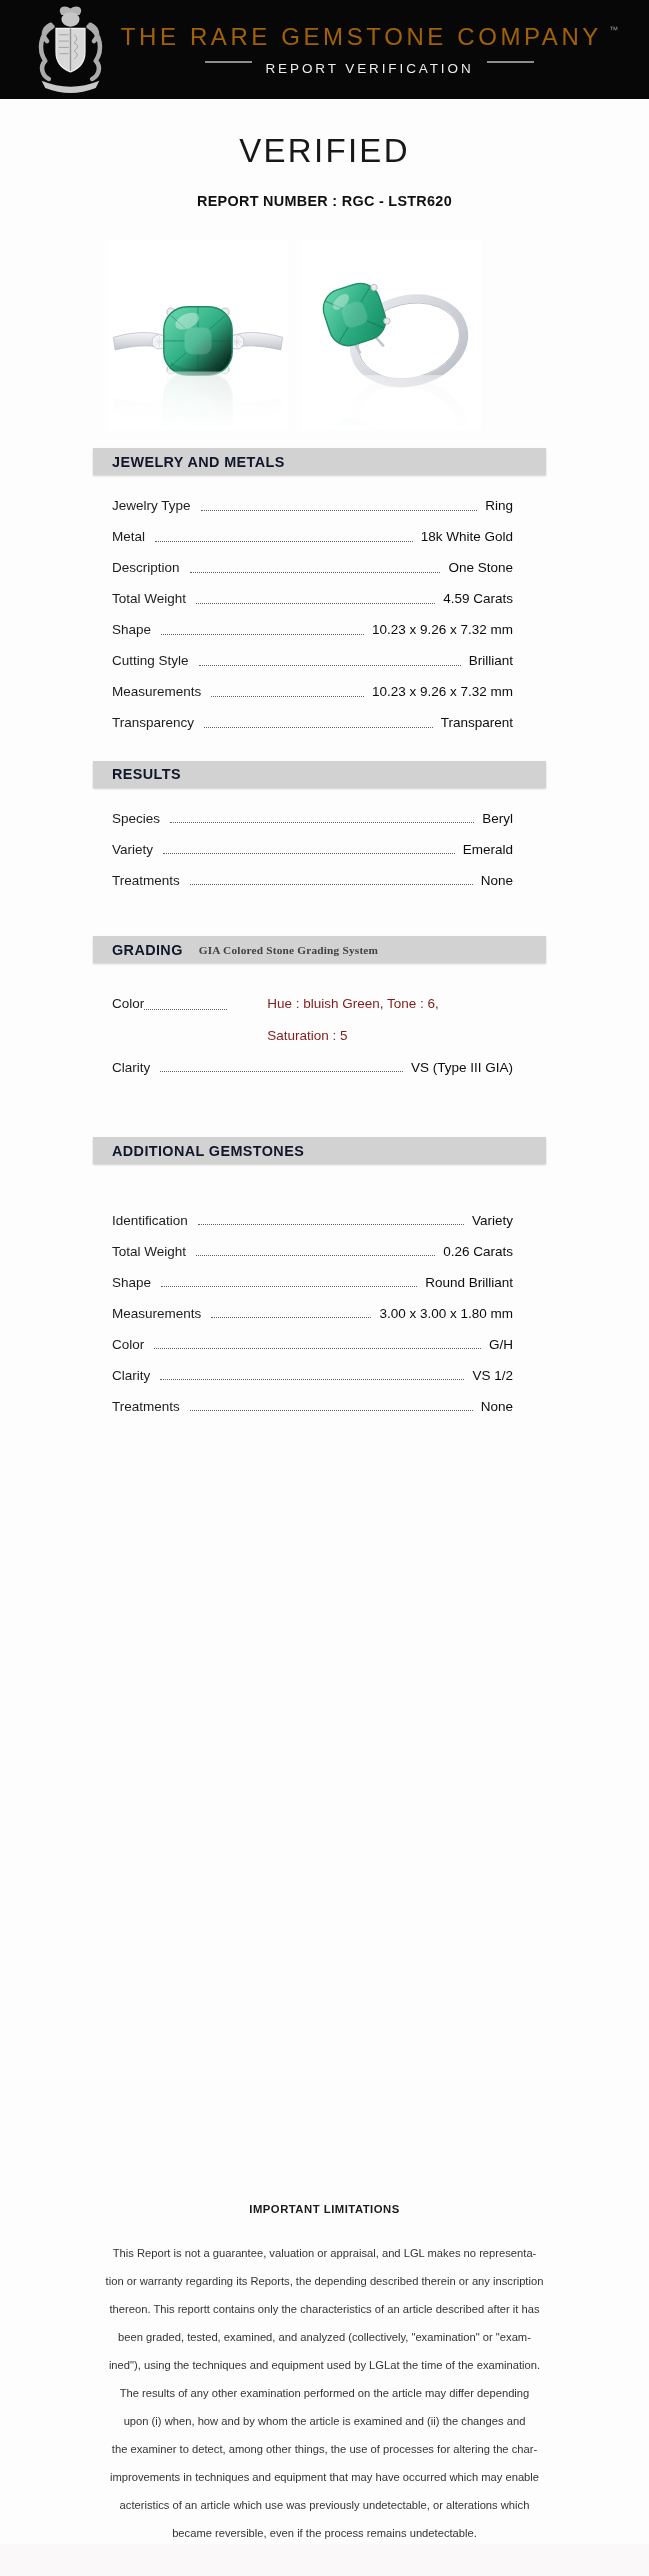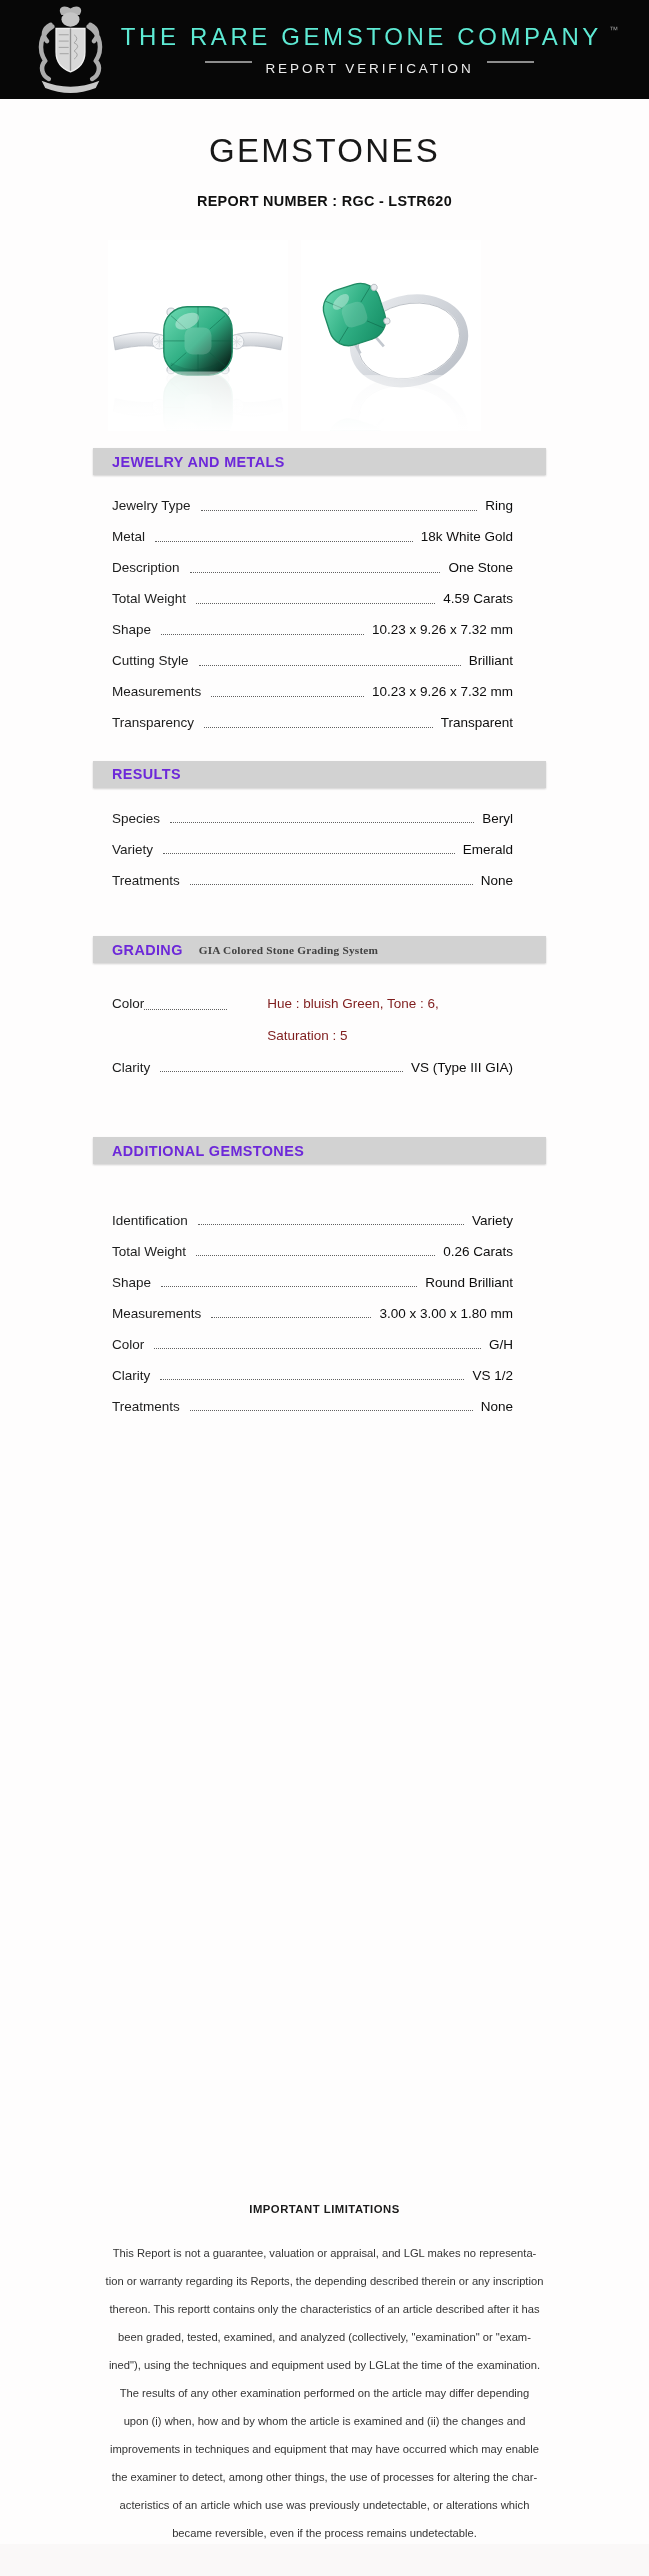--- a/index.html
+++ b/index.html
@@ -5,42 +5,42 @@
   html,body{margin:0;padding:0;background:#fff;}
   .page{position:relative;width:649px;height:2576px;background:#fefdfd;overflow:hidden;
         font-family:"Liberation Sans",sans-serif;color:#111;}
 
   
   .header{position:absolute;top:0;left:0;width:649px;height:99px;background:#070707;}
   .crest{position:absolute;left:29px;top:4.5px;width:83px;height:90px;}
   .brand-block{position:absolute;left:117px;top:0;width:505px;height:99px;
                display:flex;flex-direction:column;align-items:center;justify-content:center;gap:10px;}
   .brand-line{display:flex;align-items:flex-start;gap:7.2px;}
-  .brand-title{color:#5eead4;font-size:24px;letter-spacing:3.6px;white-space:nowrap;}
+  .brand-title{color:#a16207;font-size:24px;letter-spacing:3.6px;white-space:nowrap;}
   .tm{color:#9a9a9a;font-size:9px;margin-top:1.8px;letter-spacing:0;}
   .subtitle-line{display:flex;align-items:flex-start;gap:13.5px;}
   .sub-dash{width:47px;height:1.8px;background:#8d8d8d;}
   .subtitle{color:#ededed;font-size:13.5px;letter-spacing:2.9px;white-space:nowrap;}
 
   
   .verified{position:absolute;top:132px;left:0;width:649px;text-align:center;
             font-size:33px;letter-spacing:2.3px;color:#181818;font-weight:500;}
   .report-number{position:absolute;top:193px;left:0;width:649px;text-align:center;
             font-size:14.4px;font-weight:bold;letter-spacing:0.3px;color:#101010;}
 
   
   .photos{position:absolute;top:240px;left:108px;display:flex;gap:12.6px;}
   .photo{width:180px;height:191px;background:#ffffff;}
   .photo svg{display:block;width:180px;height:191px;}
 
   
   .sections{position:absolute;top:448px;left:93px;width:453px;}
   .section-bar{height:27px;background:#d2d2d2;display:flex;align-items:center;
                padding-left:19px;box-shadow:0 0.9px 1.8px rgba(0,0,0,0.18);}
-  .bar-title{font-size:14.4px;font-weight:600;color:#6d28d9;letter-spacing:0.4px;}
+  .bar-title{font-size:14.4px;font-weight:600;color:#0f172a;letter-spacing:0.4px;}
   .bar-sub{font-size:11.3px;font-weight:700;color:#424242;margin-left:16px;letter-spacing:0.2px;font-family:Liberation Serif, serif;}
   .section-rows{padding:15.3px 33px 0 19px;text-align:center;}
   .section-rows.loose{padding-top:41px;}
   .row{display:flex;height:31px;line-height:31px;font-size:13.5px;}
   .row-label{color:#1d1d1d;white-space:nowrap;}
   .leader{flex:1;align-self:flex-end;margin:0 8px 10.8px 10px;border-bottom:1.4px dotted #606060;}
   .row-value{color:#0d0d0d;white-space:nowrap;}
   .sec-results{margin-top:22.5px;}
   .sec-grading{margin-top:40px;}
   .sec-additional{margin-top:54px;}
@@ -88,21 +88,21 @@
         <span class="tm">™</span>
       </div>
       <div class="subtitle-line">
         <span class="sub-dash"></span>
         <span class="subtitle">REPORT VERIFICATION</span>
         <span class="sub-dash"></span>
       </div>
     </div>
   </div>
 
-  <div class="verified">GEMSTONES</div>
+  <div class="verified">VERIFIED</div>
   <div class="report-number">REPORT NUMBER : RGC - LSTR620</div>
 
   <div class="photos">
     <div class="photo" aria-label="emerald ring front view photo">
       <svg viewBox="0 0 200 212" aria-hidden="true">
         <defs>
           <linearGradient id="f-em" x1="0" y1="0" x2="1" y2="1">
             <stop offset="0" stop-color="#6fdcb4"></stop>
               <stop offset="0.5" stop-color="#2fae83"></stop>
             <stop offset="1" stop-color="#12male"></stop>
@@ -348,24 +348,24 @@
         <div class="lim-line">thereon. This reportt contains only the characteristics of an article described after it has</div>
 
         <div class="lim-line">been graded, tested, examined, and analyzed (collectively, "examination" or "exam-</div>
 
         <div class="lim-line">ined"), using the techniques and equipment used by LGLat the time of the examination.</div>
 
         <div class="lim-line">The results of any other examination performed on the article may differ depending</div>
 
         <div class="lim-line">upon (i) when, how and by whom the article is examined and (ii) the changes and</div>
 
+        <div class="lim-line">the examiner to detect, among other things, the use of processes for altering the char-</div>
+
         <div class="lim-line">improvements in techniques and equipment that may have occurred which may enable</div>
 
-        <div class="lim-line">the examiner to detect, among other things, the use of processes for altering the char-</div>
-
         <div class="lim-line">acteristics of an article which use was previously undetectable, or alterations which</div>
 
         <div class="lim-line">became reversible, even if the process remains undetectable.</div>
       </div>
   </div>
 
   <div class="footer-strip"></div>
 
 </div>
 

